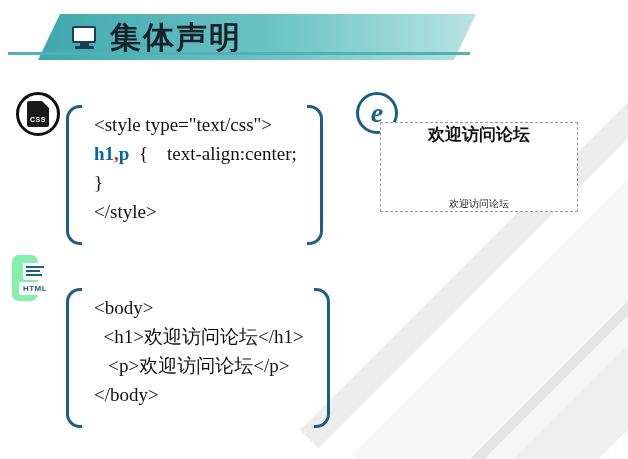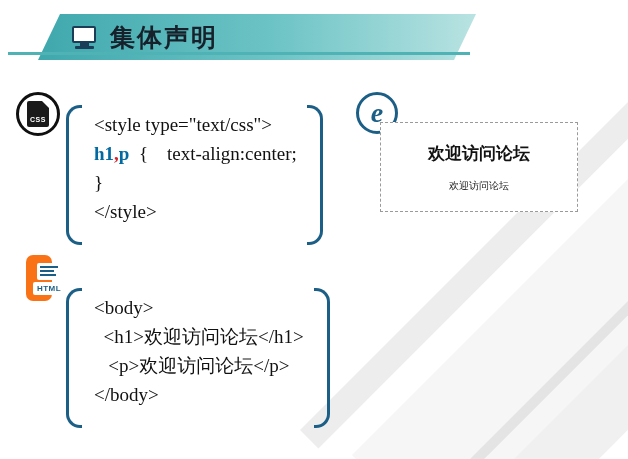--- a/index.html
+++ b/index.html
@@ -98,21 +98,21 @@
     background: #1b3d57;
   }
   .monitor-icon .base {
     position: absolute;
     left: 3px; top: 20px;
     width: 19px; height: 2.5px;
     background: #1b3d57;
     border-radius: 1px;
   }
   .header-title {
-    font-size: 25px;
+    font-size: 31px;
     font-weight: bold;
     color: #16212b;
     letter-spacing: 2px;
     line-height: 1;
     white-space: nowrap;
   }
   .header-underline {
     position: absolute;
     left: 8px;
     top: 52px;
@@ -195,25 +195,25 @@
     text-align: center;
     font-size: 7px;
     font-weight: bold;
     color: #ffffff;
     letter-spacing: 0.5px;
   }
 
   
   .html-icon {
     position: absolute;
-    left: 26px;
+    left: 12px;
     top: 255px;
     width: 26px;
     height: 46px;
-    background: #f97316;
+    background: #86efac;
     border-radius: 7px;
     box-sizing: border-box;
   }
   .html-icon .sheet {
     position: absolute;
     left: 11px;
     top: 8px;
     width: 24px;
     height: 17px;
     background: #ffffff;
@@ -272,21 +272,21 @@
     left: 380px;
     top: 122px;
     width: 198px;
     height: 90px;
     border: 1px dashed #9a9a9a;
     box-sizing: border-box;
     background: #ffffff;
     display: flex;
     flex-direction: column;
     align-items: center;
-    justify-content: center;
+    justify-content: space-between;
   }
   .preview-h1 {
     font-size: 17px;
     font-weight: bold;
     color: #111111;
     text-align: center;
     margin-bottom: 14px;
   }
   .preview-p {
     font-size: 10px;

